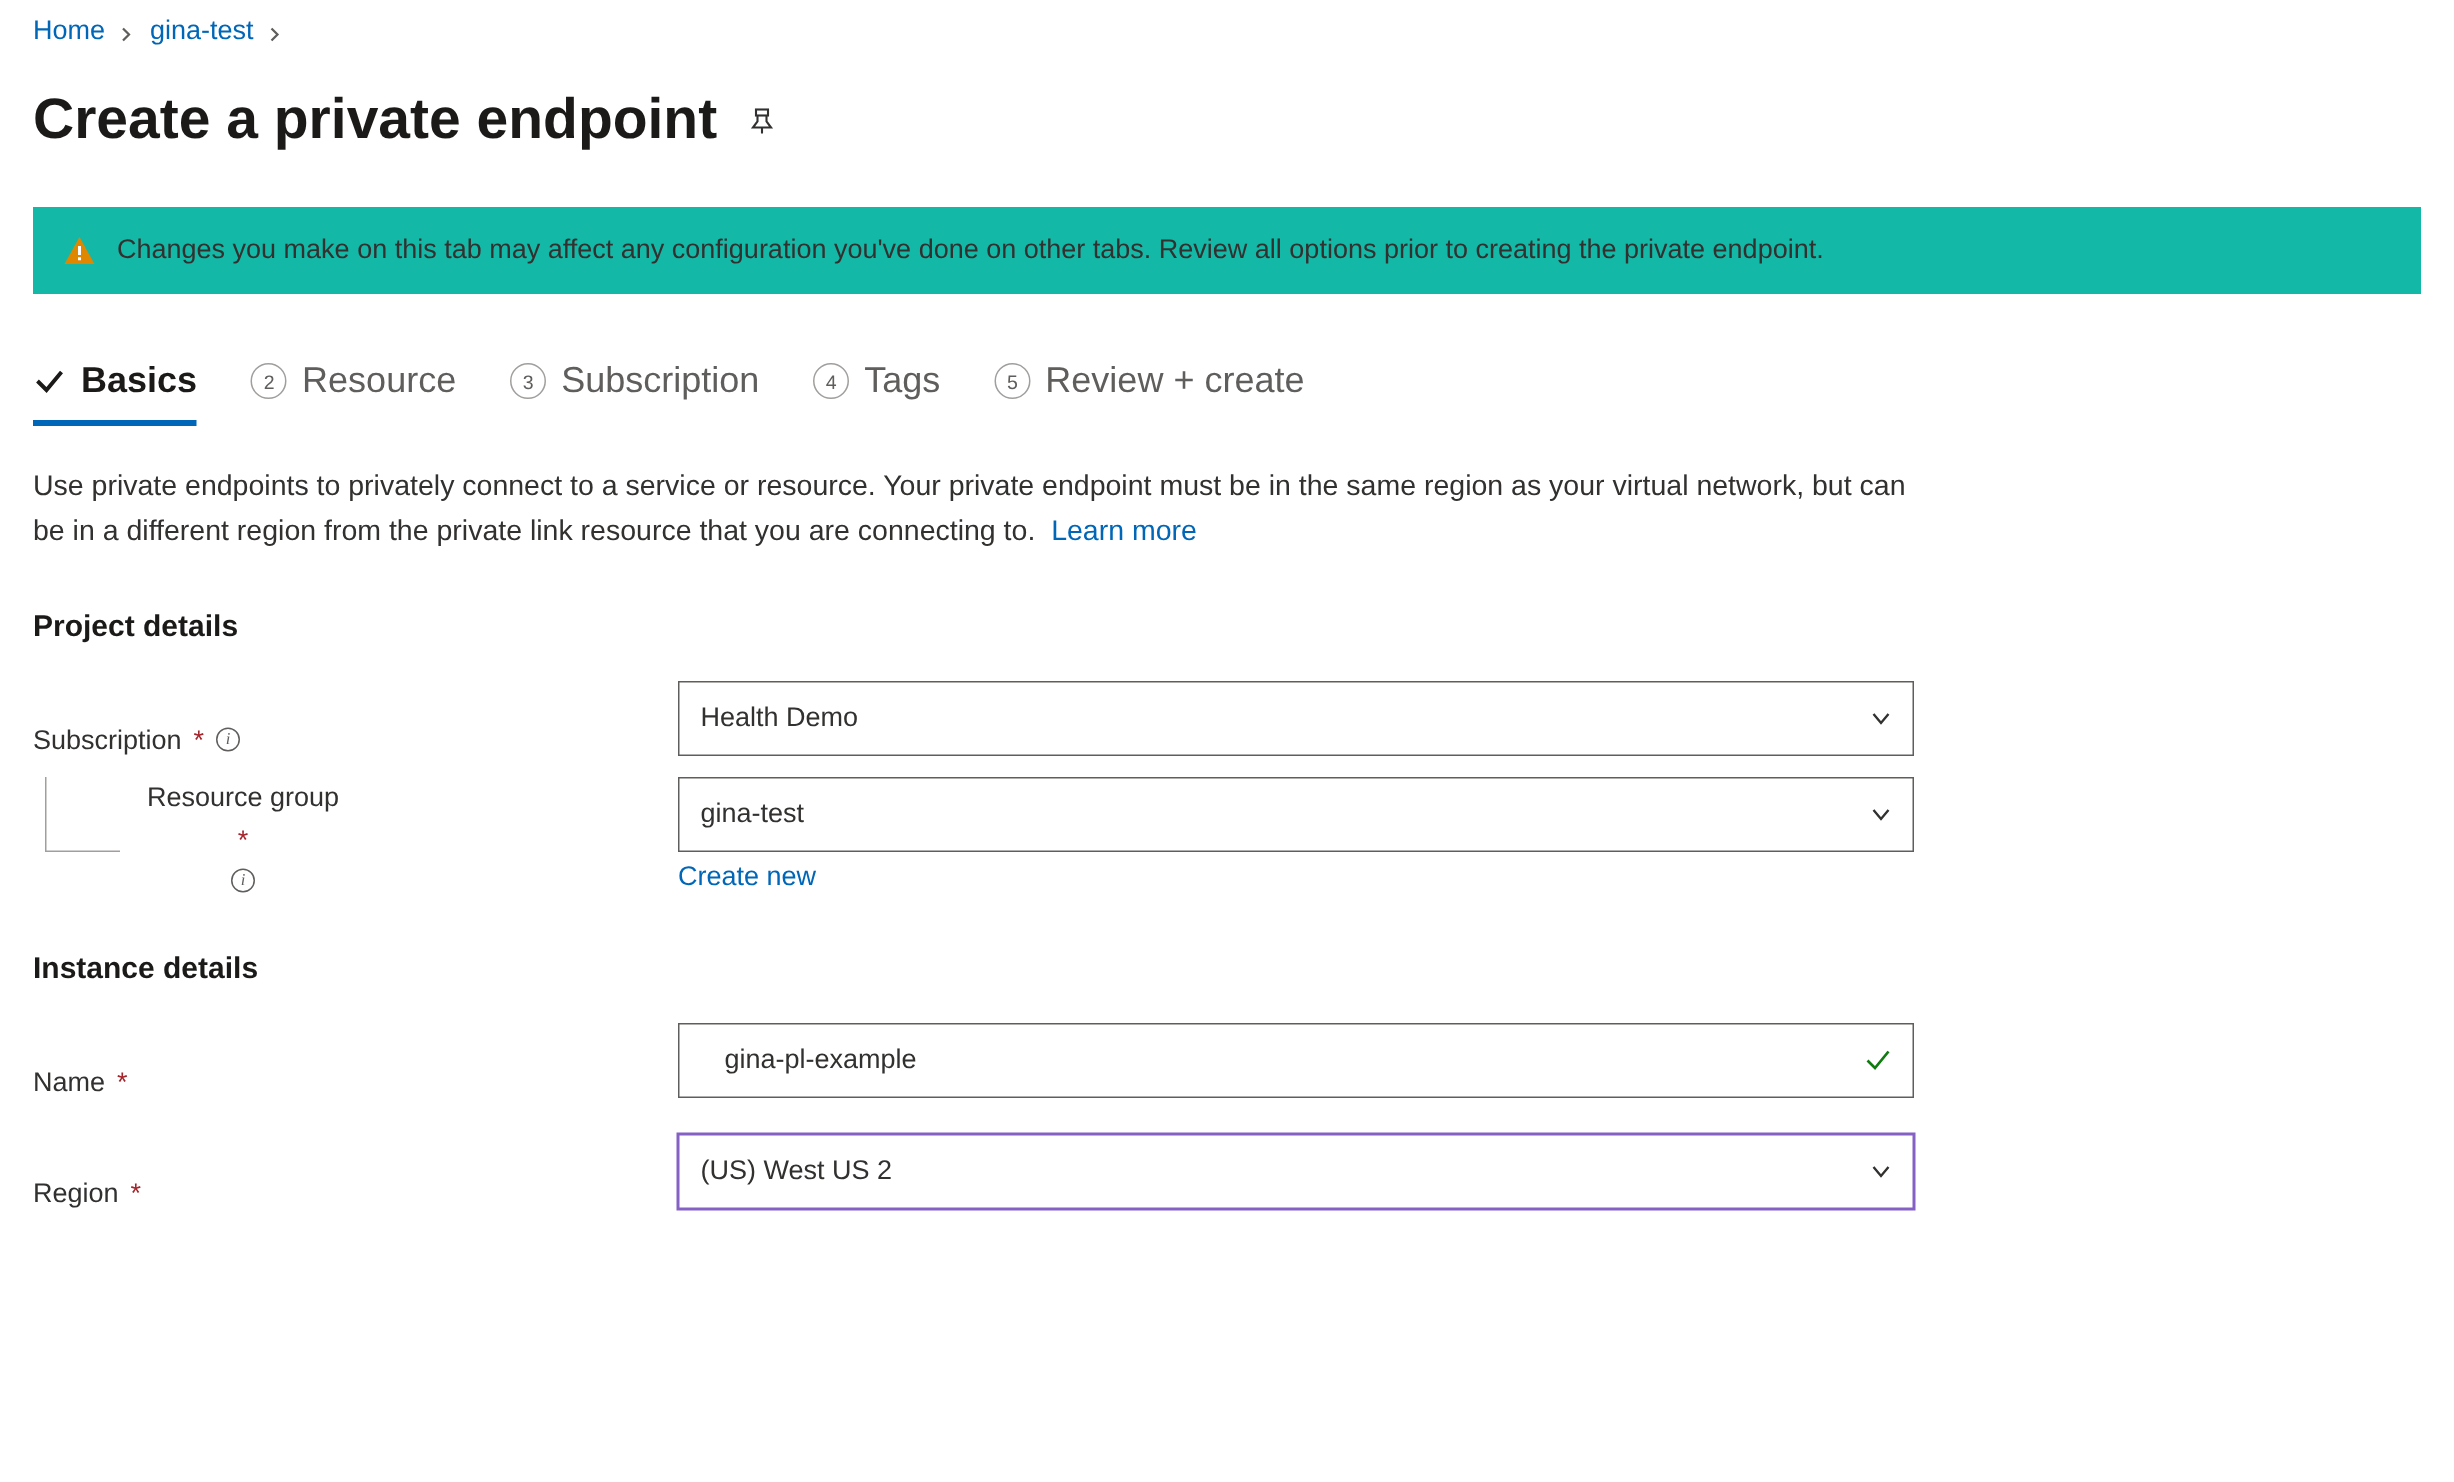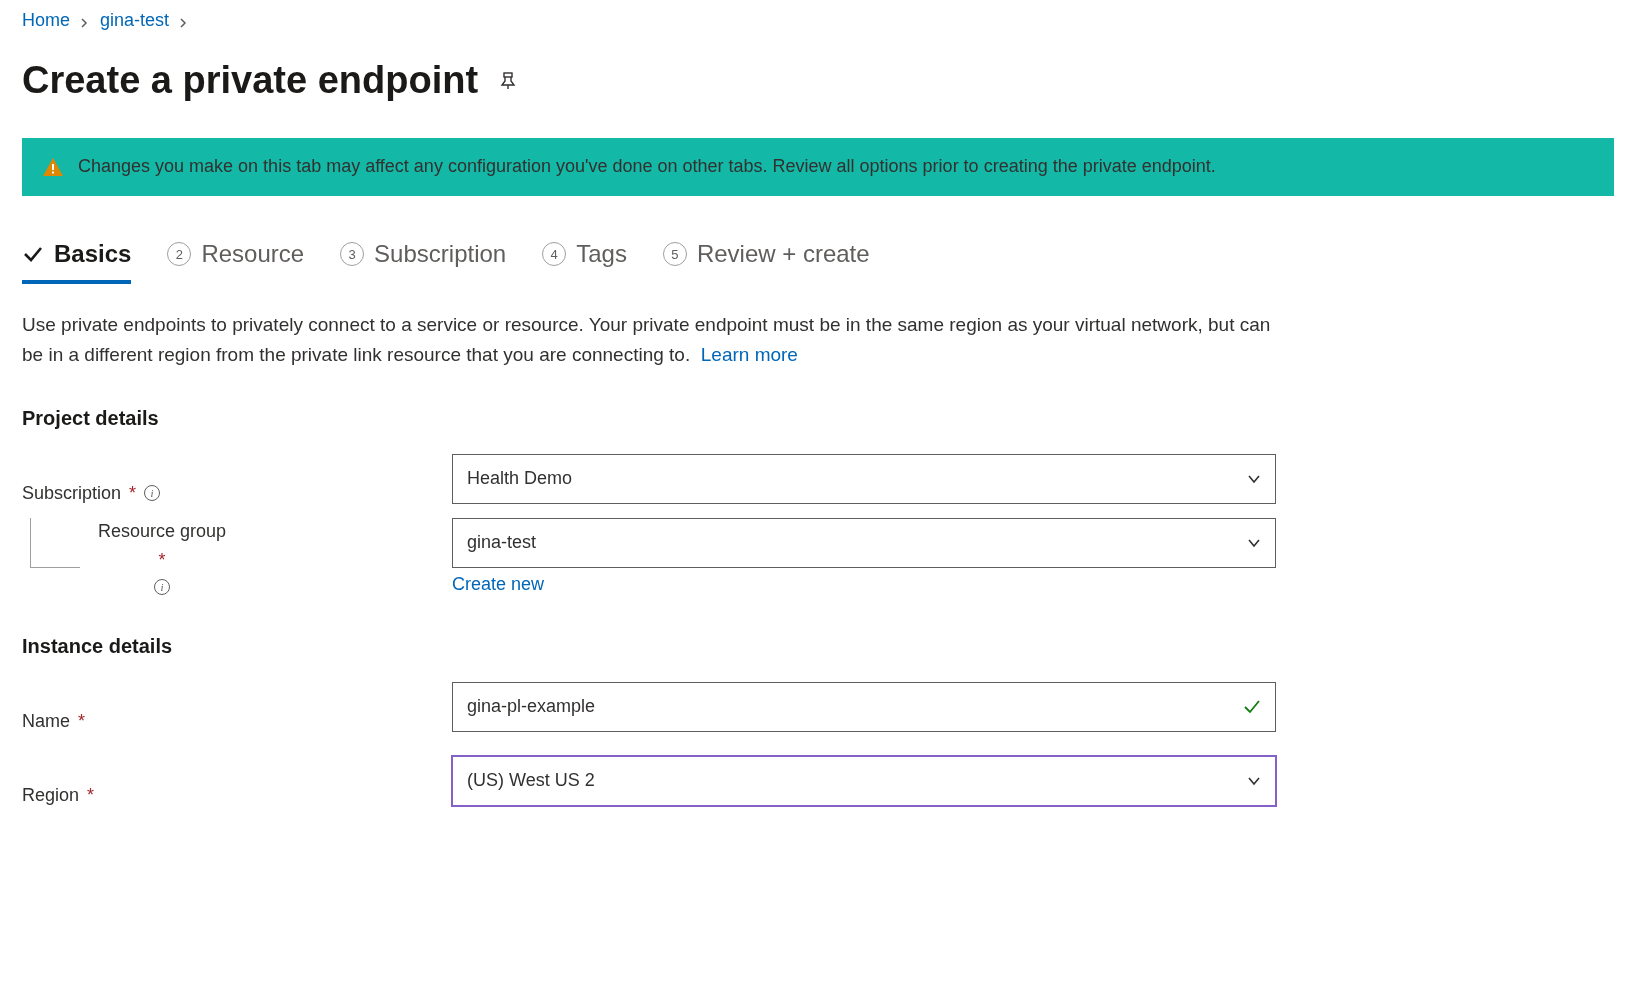--- a/index.html
+++ b/index.html
@@ -171,20 +171,21 @@
       align-items: center;
       justify-content: space-between;
       height: 50px;
     }
     .text-input {
       justify-content: flex-start;
       position: relative;
     }
     .text-input .value {
       flex: 1;
+      margin-left: 16px;
     }
     .text-input .validated-icon {
       color: #107c10;
       display: inline-flex;
     }
     .select-box.focused {
       border: 1px solid #8661c5;
       outline: 1px solid #8661c5;
     }
     .chev-down {

